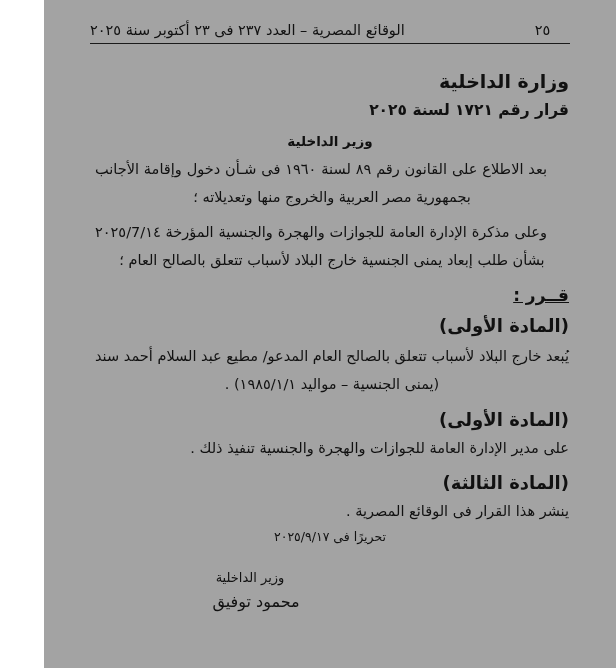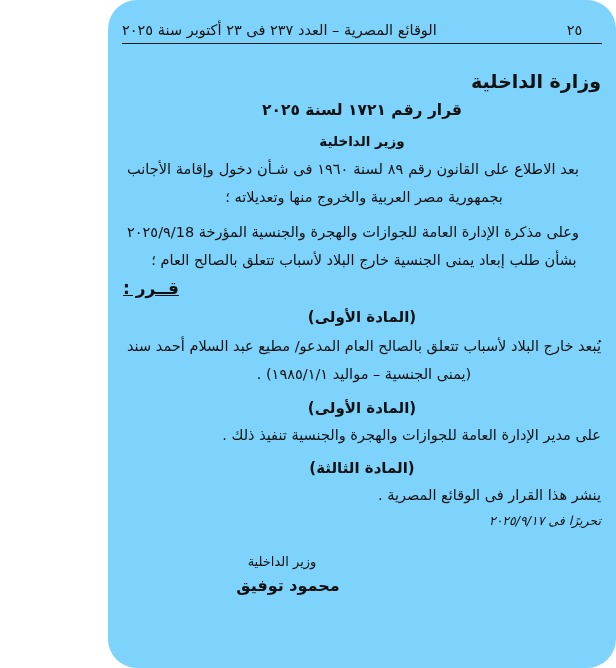--- a/index.html
+++ b/index.html
@@ -11,26 +11,25 @@
     width: 616px;
     height: 668px;
     overflow: hidden;
     font-family: "DejaVu Sans", "Liberation Sans", sans-serif;
     color: #111111;
     direction: rtl;
   }
 
   .page {
     position: relative;
-    width: 508px;
+    width: 572px;
     height: 668px;
     box-sizing: border-box;
     padding: 0;
-    background: #7dd3fc;
-    border-radius: 29px;
+    background: #a3a3a3;
   }
 
   
   .header {
     position: relative;
     margin: 0 auto;
     width: 480px;
     padding-top: 22px;
   }
   .header-row {
@@ -69,21 +68,20 @@
   }
 
   .ministry {
     text-align: right;
     font-weight: bold;
     font-size: 19px;
     letter-spacing: 0.5px;
     margin: 10px 0 0 0;
   }
   .decree-no {
-    text-align: center;
     font-weight: bold;
     font-size: 15.5px;
     margin: 9px 0 0 0;
   }
   .minister-line {
     text-align: center;
     font-weight: bold;
     font-size: 13.5px;
     margin: 14px 0 0 0;
   }
@@ -103,54 +101,53 @@
   }
 
   .center-line {
     text-align: right;
     font-size: 14.5px;
     line-height: 1.95;
     margin: 4px 0 0 0;
   }
 
   .qarrara {
-    text-align: left;
+    text-align: right;
     font-weight: bold;
     font-size: 17px;
     letter-spacing: 2px;
-    margin: 4px 0 2px 0;
+    margin: 11px 0 2px 0;
     text-decoration: underline;
   }
 
   .article-head {
-    text-align: center;
     font-weight: bold;
-    font-size: 15px;
+    font-size: 18px;
     margin: 10px 0 2px 0;
   }
 
   .closing-date {
+    text-align: center;
     font-size: 12.5px;
     margin: 4px 0 0 0;
-    font-style: italic;
   }
 
   .sign-block {
     margin: 26px 0 0 0;
     padding-right: 40px;
     text-align: center;
   }
   .sign-title {
     font-size: 13px;
     margin: 0;
     padding-right: 120px;
   }
   .sign-name {
     font-size: 16px;
-    font-weight: bold;
+    font-weight: normal;
     margin: 7px 0 0 0;
     padding-right: 108px;
   }
 </style>
 </head>
 <body>
 
 <div class="page">
 
   <div class="header">
@@ -164,21 +161,21 @@
   <div class="body-wrap">
 
     <div class="ministry">وزارة الداخلية</div>
 
     <div class="decree-no">قرار رقم ١٧٢١ لسنة ٢٠٢٥</div>
 
     <div class="minister-line">وزير الداخلية</div>
 
     <p class="para first-indent">بعد الاطلاع على القانون رقم ٨٩ لسنة ١٩٦٠ فى شـأن دخول وإقامة الأجانب بجمهورية مصر العربية والخروج منها وتعديلاته ؛</p>
 
-    <p class="para first-indent">وعلى مذكرة الإدارة العامة للجوازات والهجرة والجنسية المؤرخة ٢٠٢٥/٩/18 بشأن طلب إبعاد يمنى الجنسية خارج البلاد لأسباب تتعلق بالصالح العام ؛</p>
+    <p class="para first-indent">وعلى مذكرة الإدارة العامة للجوازات والهجرة والجنسية المؤرخة ٢٠٢٥/7/١٤ بشأن طلب إبعاد يمنى الجنسية خارج البلاد لأسباب تتعلق بالصالح العام ؛</p>
 
     <div class="qarrara">قــرر :</div>
 
     <div class="article-head">(المادة الأولى)</div>
     <p class="para">يُبعد خارج البلاد لأسباب تتعلق بالصالح العام المدعو/ مطيع عبد السلام أحمد سند (يمنى الجنسية – مواليد ١٩٨٥/١/١) .</p>
 
     <div class="article-head">(المادة الأولى)</div>
     <p class="center-line">على مدير الإدارة العامة للجوازات والهجرة والجنسية تنفيذ ذلك .</p>
 
     <div class="article-head">(المادة الثالثة)</div>

